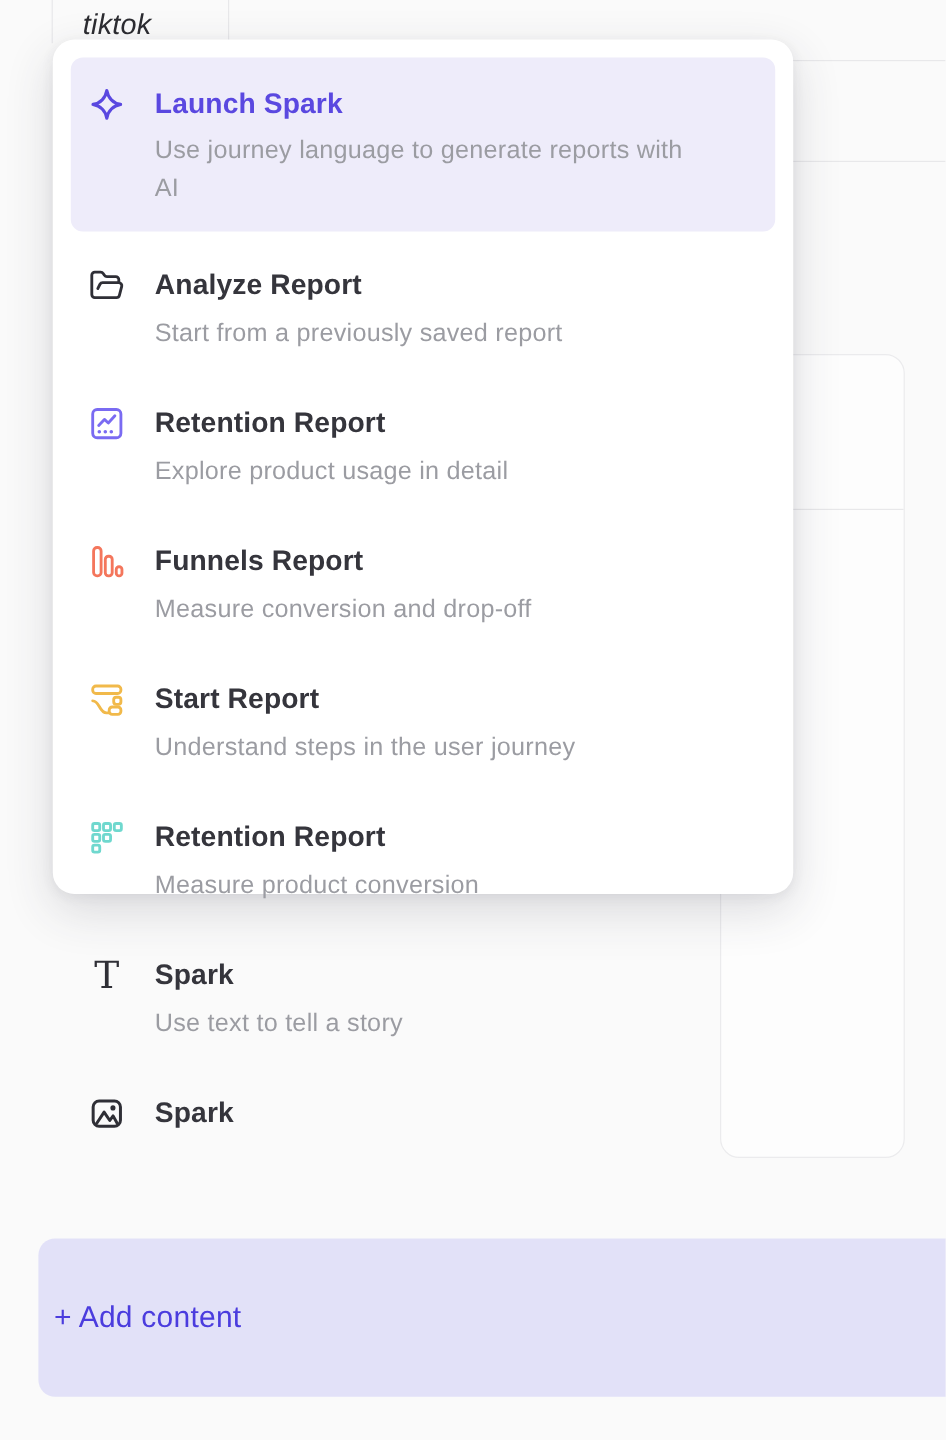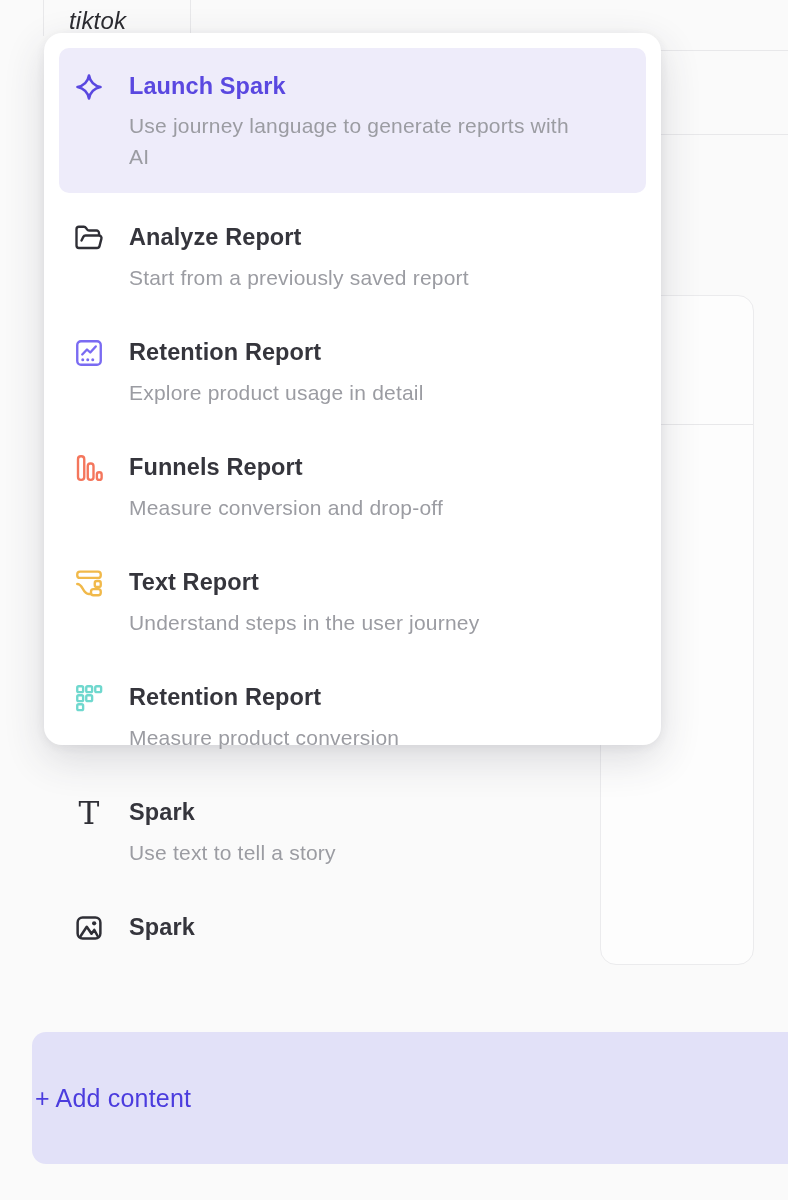--- a/index.html
+++ b/index.html
@@ -57,21 +57,21 @@
   .ic-retention{color:var(--retention);}
   svg.icon{display:block;width:30px;height:30px;stroke:currentColor;fill:none;
     stroke-linecap:round;stroke-linejoin:round;}
   
   .add-content{
     position:absolute;left:32px;top:1032px;width:780px;height:132px;
     background:var(--panel);border-radius:14px;display:flex;align-items:center;
     cursor:pointer;
   }
   .add-content .label{
-    margin-left:3px;font-size:25px;font-weight:500;color:#4B3CDE;letter-spacing:.2px;
+    margin-left:13px;font-size:25px;font-weight:500;color:#4B3CDE;letter-spacing:.2px;
   }
 </style>
 </head>
 <body>
 
 <div class="bg-vline v1"></div>
 <div class="bg-vline v2"></div>
 <div class="bg-breadcrumb">tiktok</div>
 <div class="bg-hline h1"></div>
 <div class="bg-hline h2"></div>
@@ -139,21 +139,21 @@
   <div class="menu-item row">
     <span class="ico ic-flows">
       <svg class="icon" viewBox="0 0 24 24" stroke-width="1.9">
         <rect x="2.6" y="2.9" width="18.8" height="5" rx="2.2"></rect>
         <rect x="16.6" y="10.4" width="4.8" height="4.8" rx="1.7"></rect>
         <path d="M2.6 12.8 C7.4 12.8 6.8 20.8 11.8 20.8 L13.4 20.8"></path>
         <rect x="13.6" y="16.9" width="7.8" height="4.9" rx="2"></rect>
       </svg>
     </span>
     <div class="txt">
-      <div class="mi-title">Text Report</div>
+      <div class="mi-title">Start Report</div>
       <div class="mi-sub">Understand steps in the user journey</div>
     </div>
   </div>
 
   <div class="menu-item row">
     <span class="ico ic-retention">
       <svg class="icon" viewBox="0 0 24 24" stroke-width="1.9">
         <rect x="2.6" y="2.6" width="4.7" height="4.7" rx="1.2"></rect>
         <rect x="9.8" y="2.6" width="4.7" height="4.7" rx="1.2"></rect>
         <rect x="17" y="2.6" width="4.7" height="4.7" rx="1.2"></rect>

